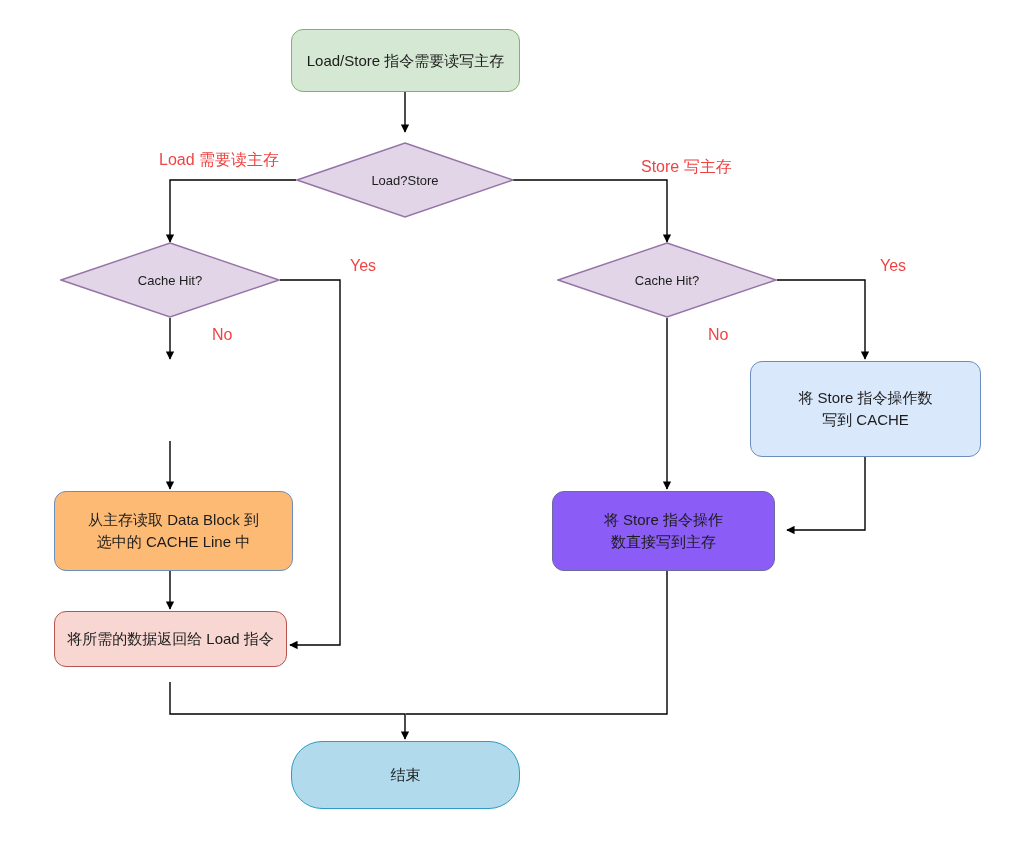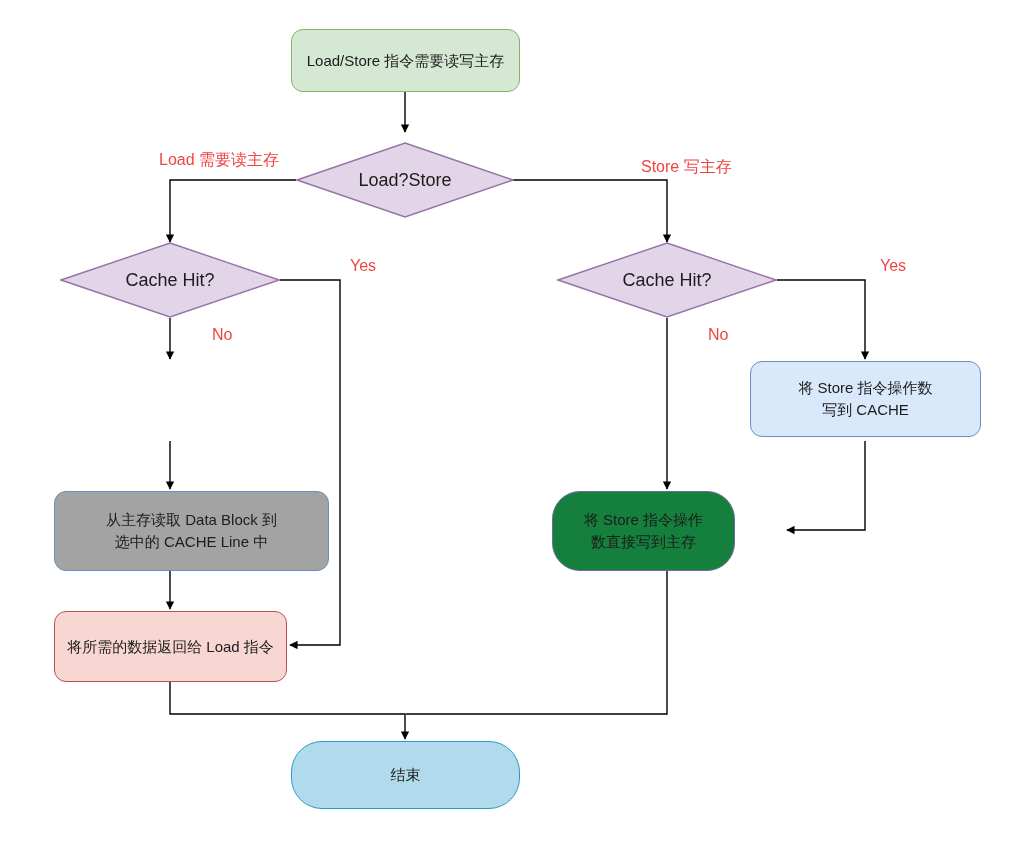--- a/index.html
+++ b/index.html
@@ -52,21 +52,21 @@
   }
   .diamond-label {
     position: absolute;
     left: 0;
     top: 0;
     width: 100%;
     height: 100%;
     display: flex;
     align-items: center;
     justify-content: center;
-    font-size: 18px;
+    font-size: 13px;
     color: #1c1c1c;
     text-align: center;
   }
   .edge-label {
     position: absolute;
     font-size: 16px;
     color: #ef4444;
     white-space: nowrap;
     z-index: 3;
     margin-left: 37px;
@@ -130,35 +130,35 @@
   </div>
 
   <div class="diamond-wrap" style="left:557px; top:242px; width:220px; height:76px;">
     <svg width="220" height="76" viewBox="0 0 220 76" xmlns="http://www.w3.org/2000/svg">
       <polygon points="110,1 219,38 110,75 1,38" fill="#e1d5e7" stroke="#9673a6" stroke-width="1.4"></polygon>
     </svg>
     <div class="diamond-label">Cache Hit?</div>
   </div>
 
 
-  <div class="node rbox" style="left:54px; top:491px; width:275px; height:80px; background:#a3a3a3; border-color:#6c8ebf;">
+  <div class="node rbox" style="left:54px; top:491px; width:239px; height:80px; background:#fdba74; border-color:#6c8ebf;">
     <span>从主存读取 Data Block 到
 选中的 CACHE Line 中</span>
   </div>
 
-  <div class="node rbox" style="left:54px; top:611px; width:233px; height:71px; background:#f8d7d2; border-color:#b85450;">
+  <div class="node rbox" style="left:54px; top:611px; width:233px; height:56px; background:#f8d7d2; border-color:#b85450;">
     <span>将所需的数据返回给 Load 指令</span>
   </div>
 
-  <div class="node rbox" style="left:750px; top:361px; width:231px; height:76px; background:#dae8fc; border-color:#6c8ebf;">
+  <div class="node rbox" style="left:750px; top:361px; width:231px; height:96px; background:#dae8fc; border-color:#6c8ebf;">
     <span>将 Store 指令操作数
 写到 CACHE</span>
   </div>
 
-  <div class="node rbox" style="left:552px; top:491px; width:183px; height:80px; background:#15803d; border-color:#6c6c9c;border-radius:28px;">
+  <div class="node rbox" style="left:552px; top:491px; width:223px; height:80px; background:#8b5cf6; border-color:#6c6c9c;">
     <span>将 Store 指令操作
 数直接写到主存</span>
   </div>
 
   <div class="node rbox" style="left:291px; top:741px; width:229px; height:68px; background:#b1dbec; border-color:#2e9bc4;border-radius:31px;">
     <span>结束</span>
   </div>
 
   <div class="edge-label" style="left:122px; top:150px;">Load 需要读主存</div>
   <div class="edge-label" style="left:604px; top:157px;text-align:right;">Store 写主存</div>

